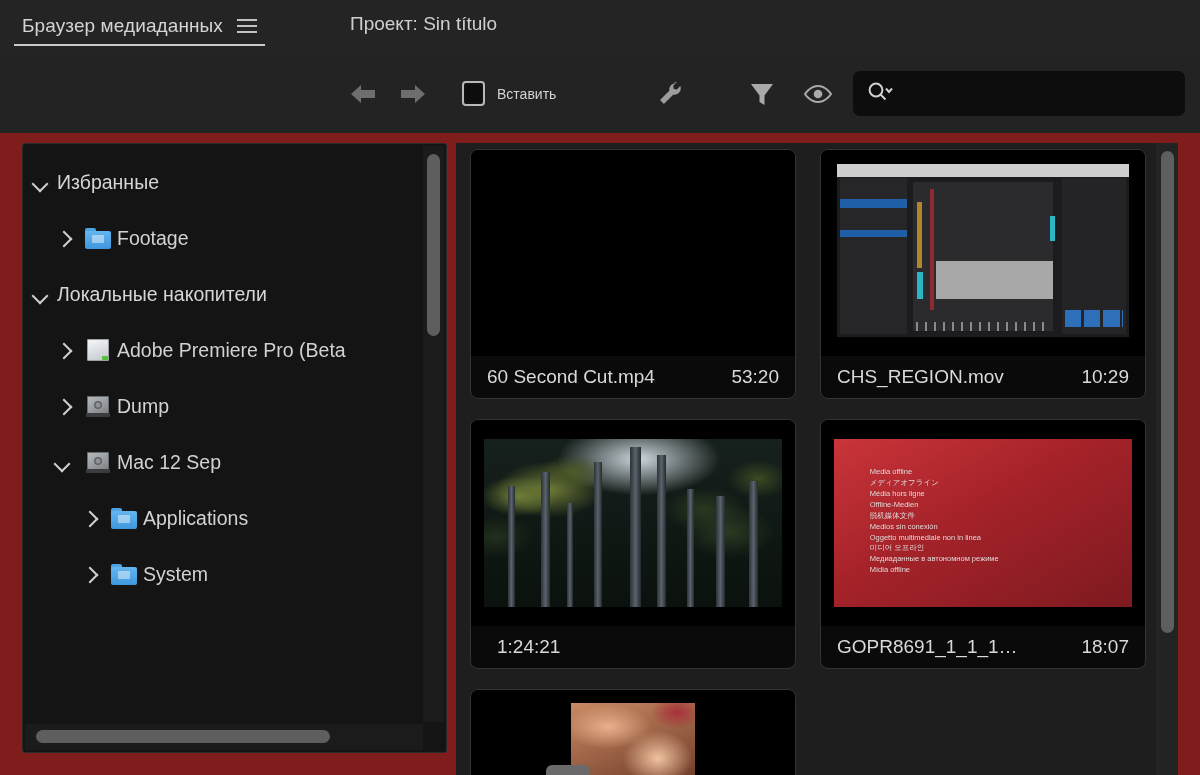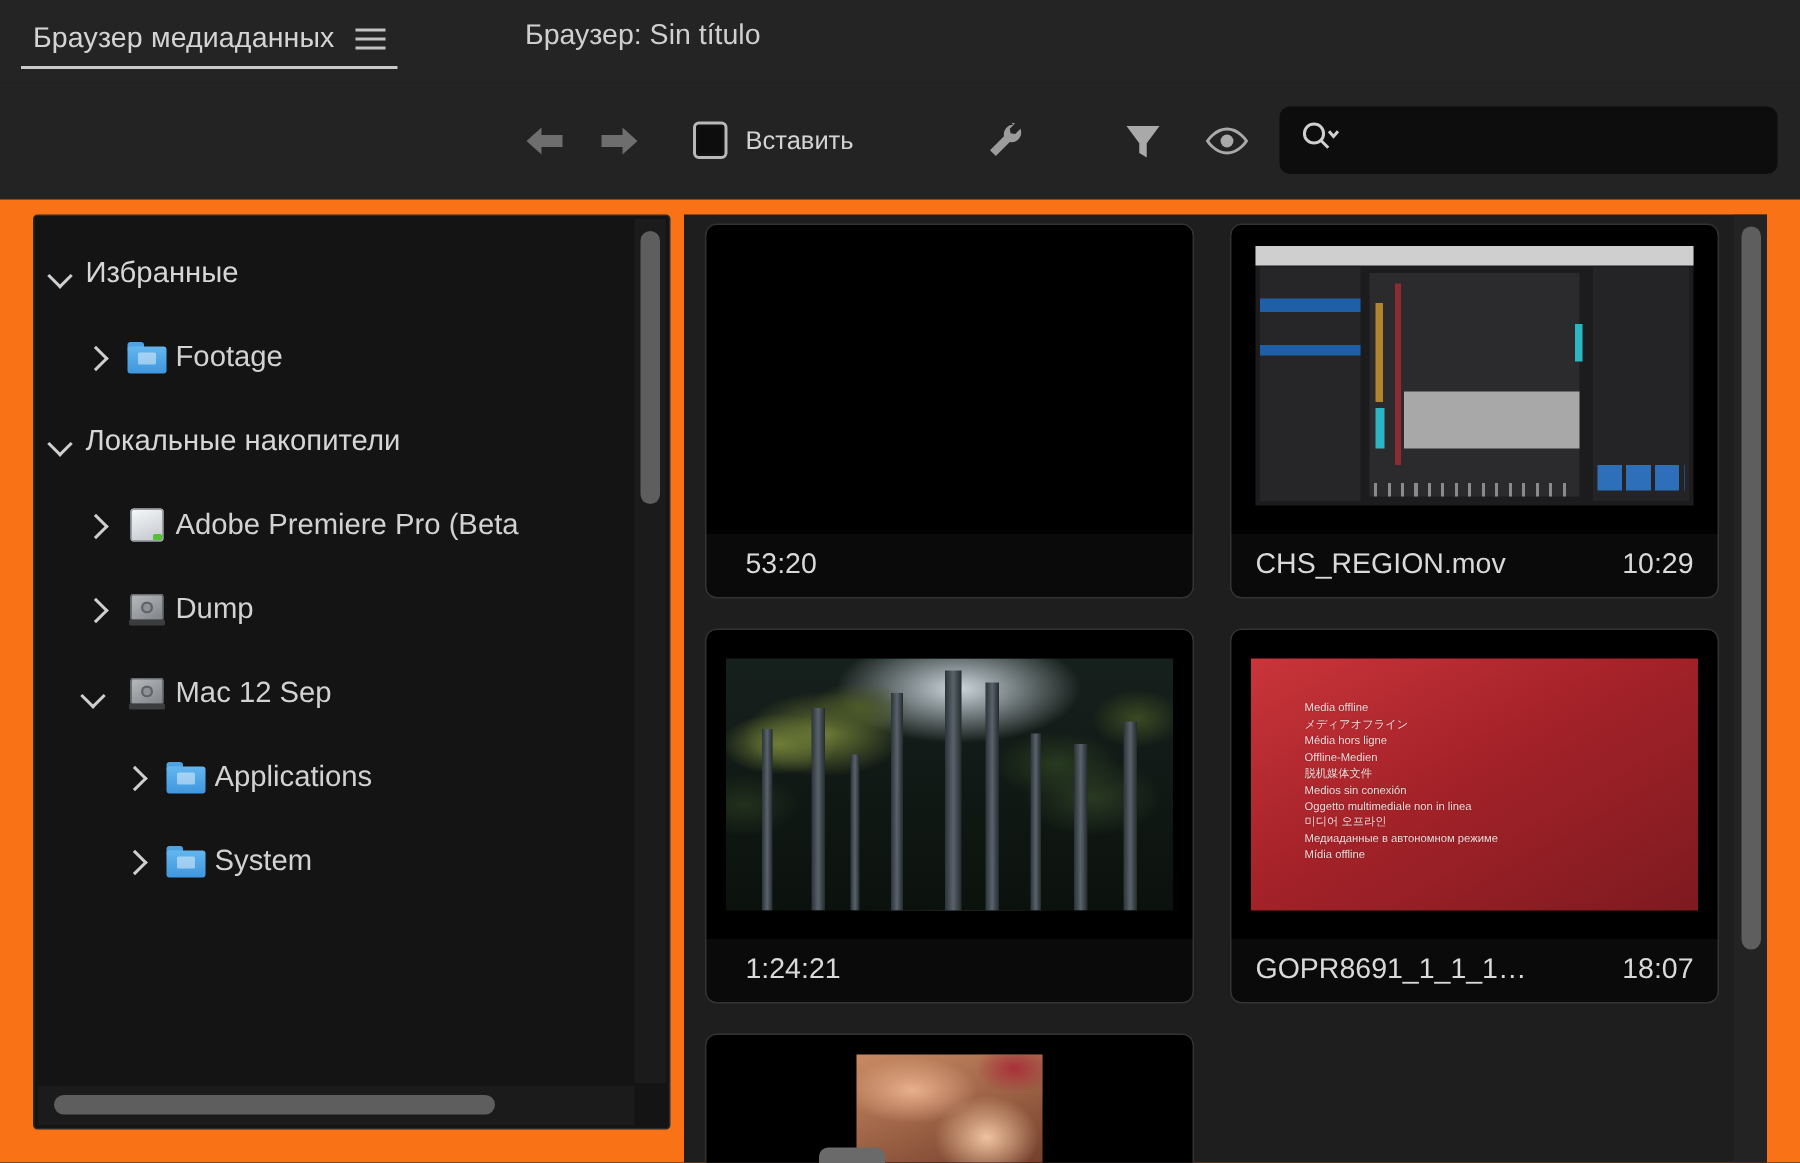--- a/index.html
+++ b/index.html
@@ -80,40 +80,40 @@
     position: absolute; left: 462px; top: 16px; height: 45px;
     display: flex; align-items: center; gap: 12px; cursor: pointer;
   }
   #insert-button .ins-box {
     width: 23px; height: 25px; border: 2.5px solid #b9b9b9; border-radius: 4px;
     background: #111; position: relative;
   }
   #insert-button .ins-box::after {
     content: ""; position: absolute; inset: 2px; background: #0d0d0d; border-radius: 2px;
   }
-  #insert-button .ins-label { font-size: 17px; color: #d3d3d3; }
+  #insert-button .ins-label { font-size: 14px; color: #d3d3d3; }
 
   #wrench-button { left: 650px; width: 40px; }
   #filter-button { left: 742px; width: 40px; }
   #eye-button    { left: 798px; width: 40px; }
 
   #search-box {
     position: absolute; left: 853px; top: 16px; width: 332px; height: 45px;
     background: #0d0d0d; border-radius: 7px;
     display: flex; align-items: center; padding: 0 12px;
   }
   #search-box .s-icon { flex: 0 0 auto; margin-right: 6px; }
   #search-input {
     flex: 1; background: transparent; border: 0; outline: none;
     color: #d0d0d0; font-size: 17px; font-family: "Liberation Sans", sans-serif;
   }
   #search-input::placeholder { color: #6b6b6b; }
 
   
-  #content { position: absolute; left: 0; top: 133px; width: 1200px; height: 642px; background: #f97316; }
+  #content { position: absolute; left: 0; top: 133px; width: 1200px; height: 642px; background: #7f1d1d; }
 
   #sidebar-panel {
     position: absolute; left: 22px; top: 10px; width: 425px; height: 610px;
     background: #141414; border: 1px solid #2b2b2b; border-radius: 3px;
     overflow: hidden;
   }
   #tree {
     position: absolute; left: 0; top: 0; width: 400px; height: 578px;
     padding-top: 10px;
   }
@@ -308,21 +308,21 @@
 
 <div id="panel-header">
   <div id="tab-media-browser">
     <span class="tab-label">Браузер медиаданных</span>
     <span class="hamburger">
       <i></i>
         <i></i>
         <i></i>
     </span>
   </div>
-  <div id="project-title">Браузер: Sin título</div>
+  <div id="project-title">Проект: Sin título</div>
 </div>
 
 <div id="toolbar">
 
 
   <div class="tb-icon" id="nav-back">
     <svg class="arrow-svg" width="30" height="22" viewBox="0 0 30 22">
       <path d="M13 2 L3 11 L13 20 L13 15 L27 15 L27 7 L13 7 Z" fill="#6e6e6e"></path>
     </svg>
   </div>
@@ -472,20 +472,21 @@
     </div>
   </div>
 
   <div id="grid-panel">
     <div id="grid">
         <div class="thumb">
           <div class="pic">
             <span></span>
           </div>
           <div class="meta">
+            <span class="name">60 Second Cut.mp4</span>
             <span class="dur">53:20</span>
           </div>
         </div>
         <div class="thumb">
           <div class="pic">
             <span class="shot">
               <span class="s-menubar"></span>
               <span class="s-lpanel"></span>
               <span class="s-lsel"></span>
               <span class="s-lsel2"></span>

